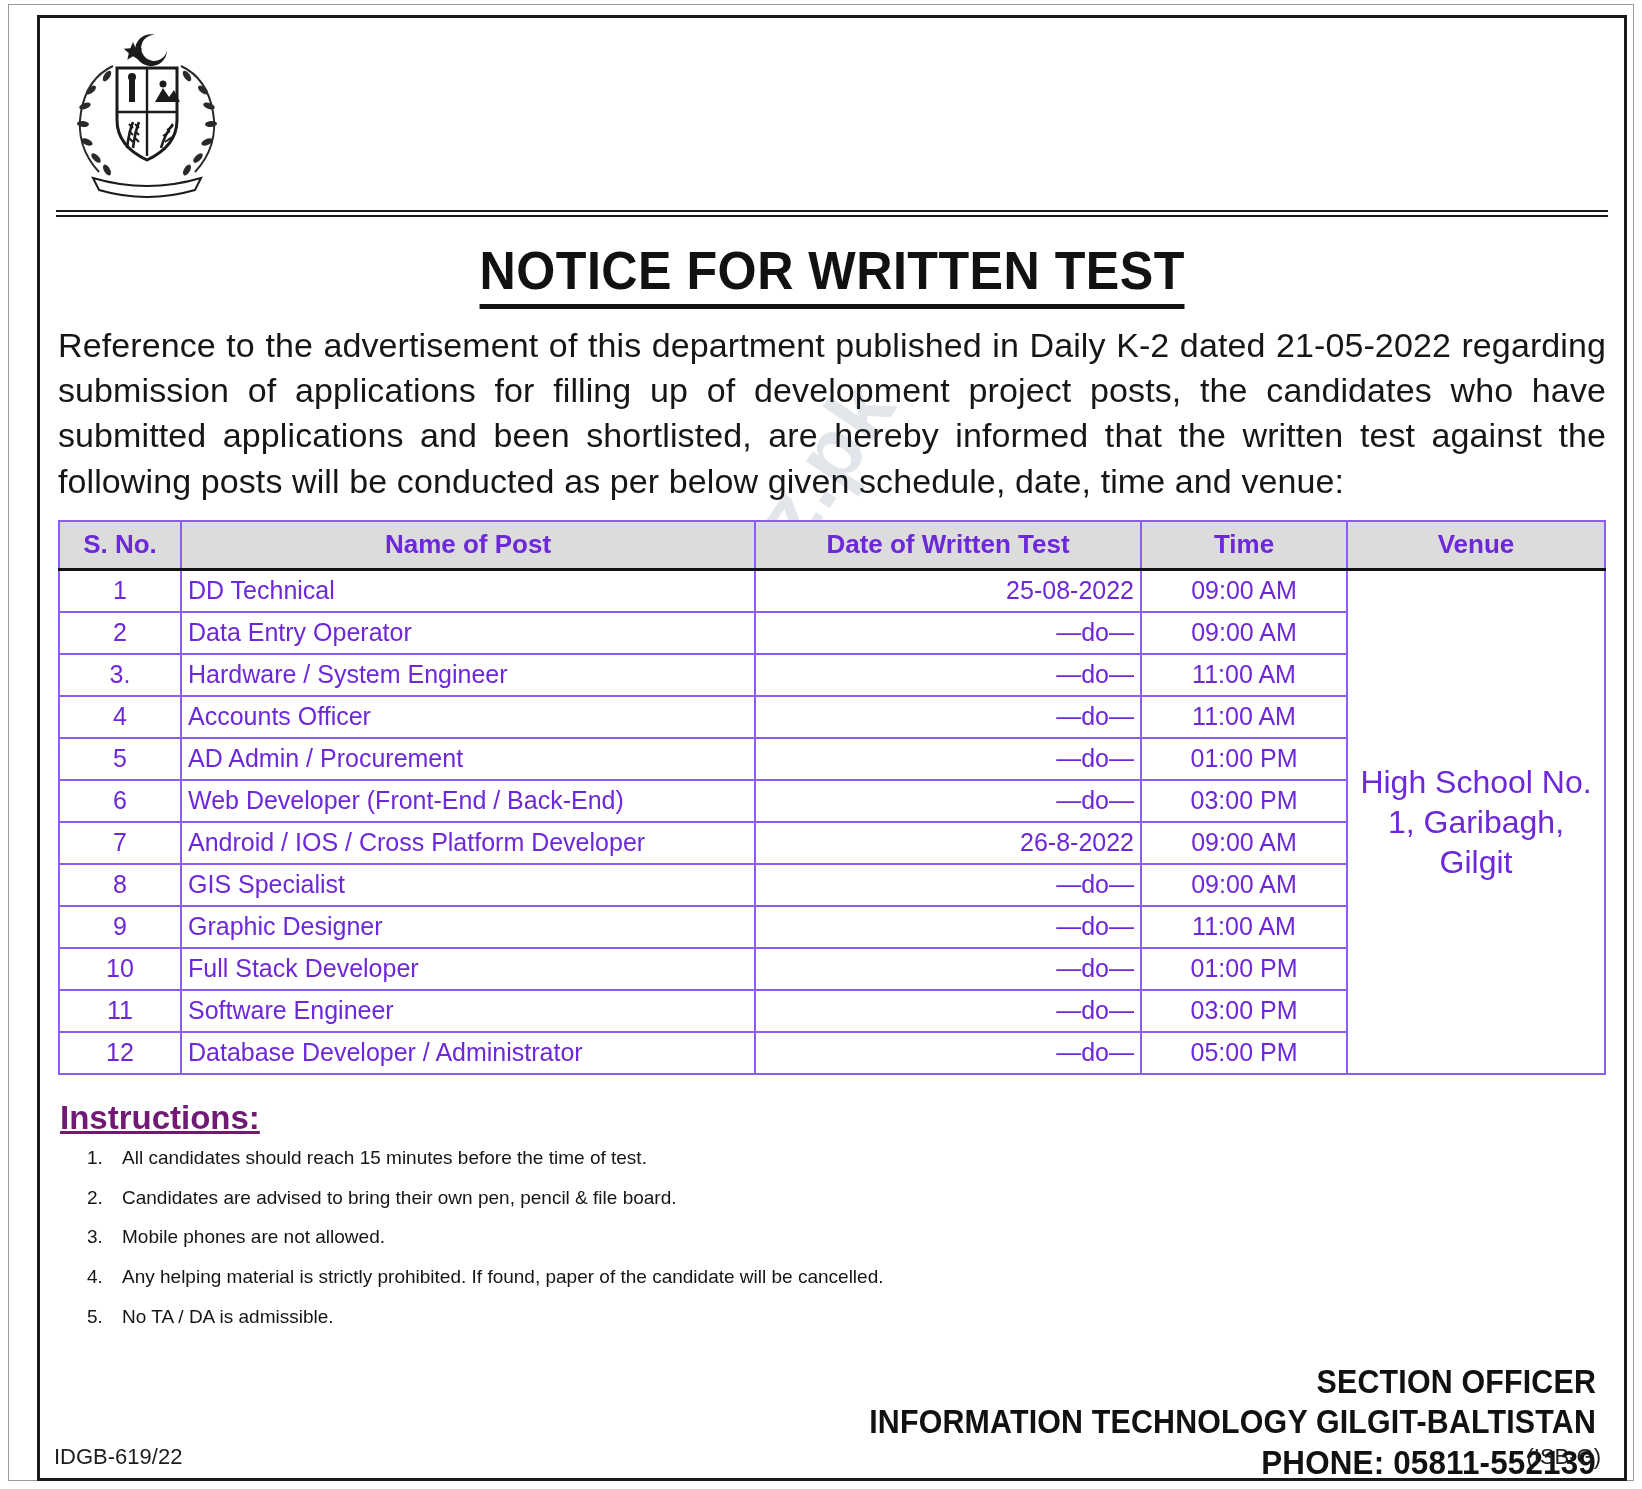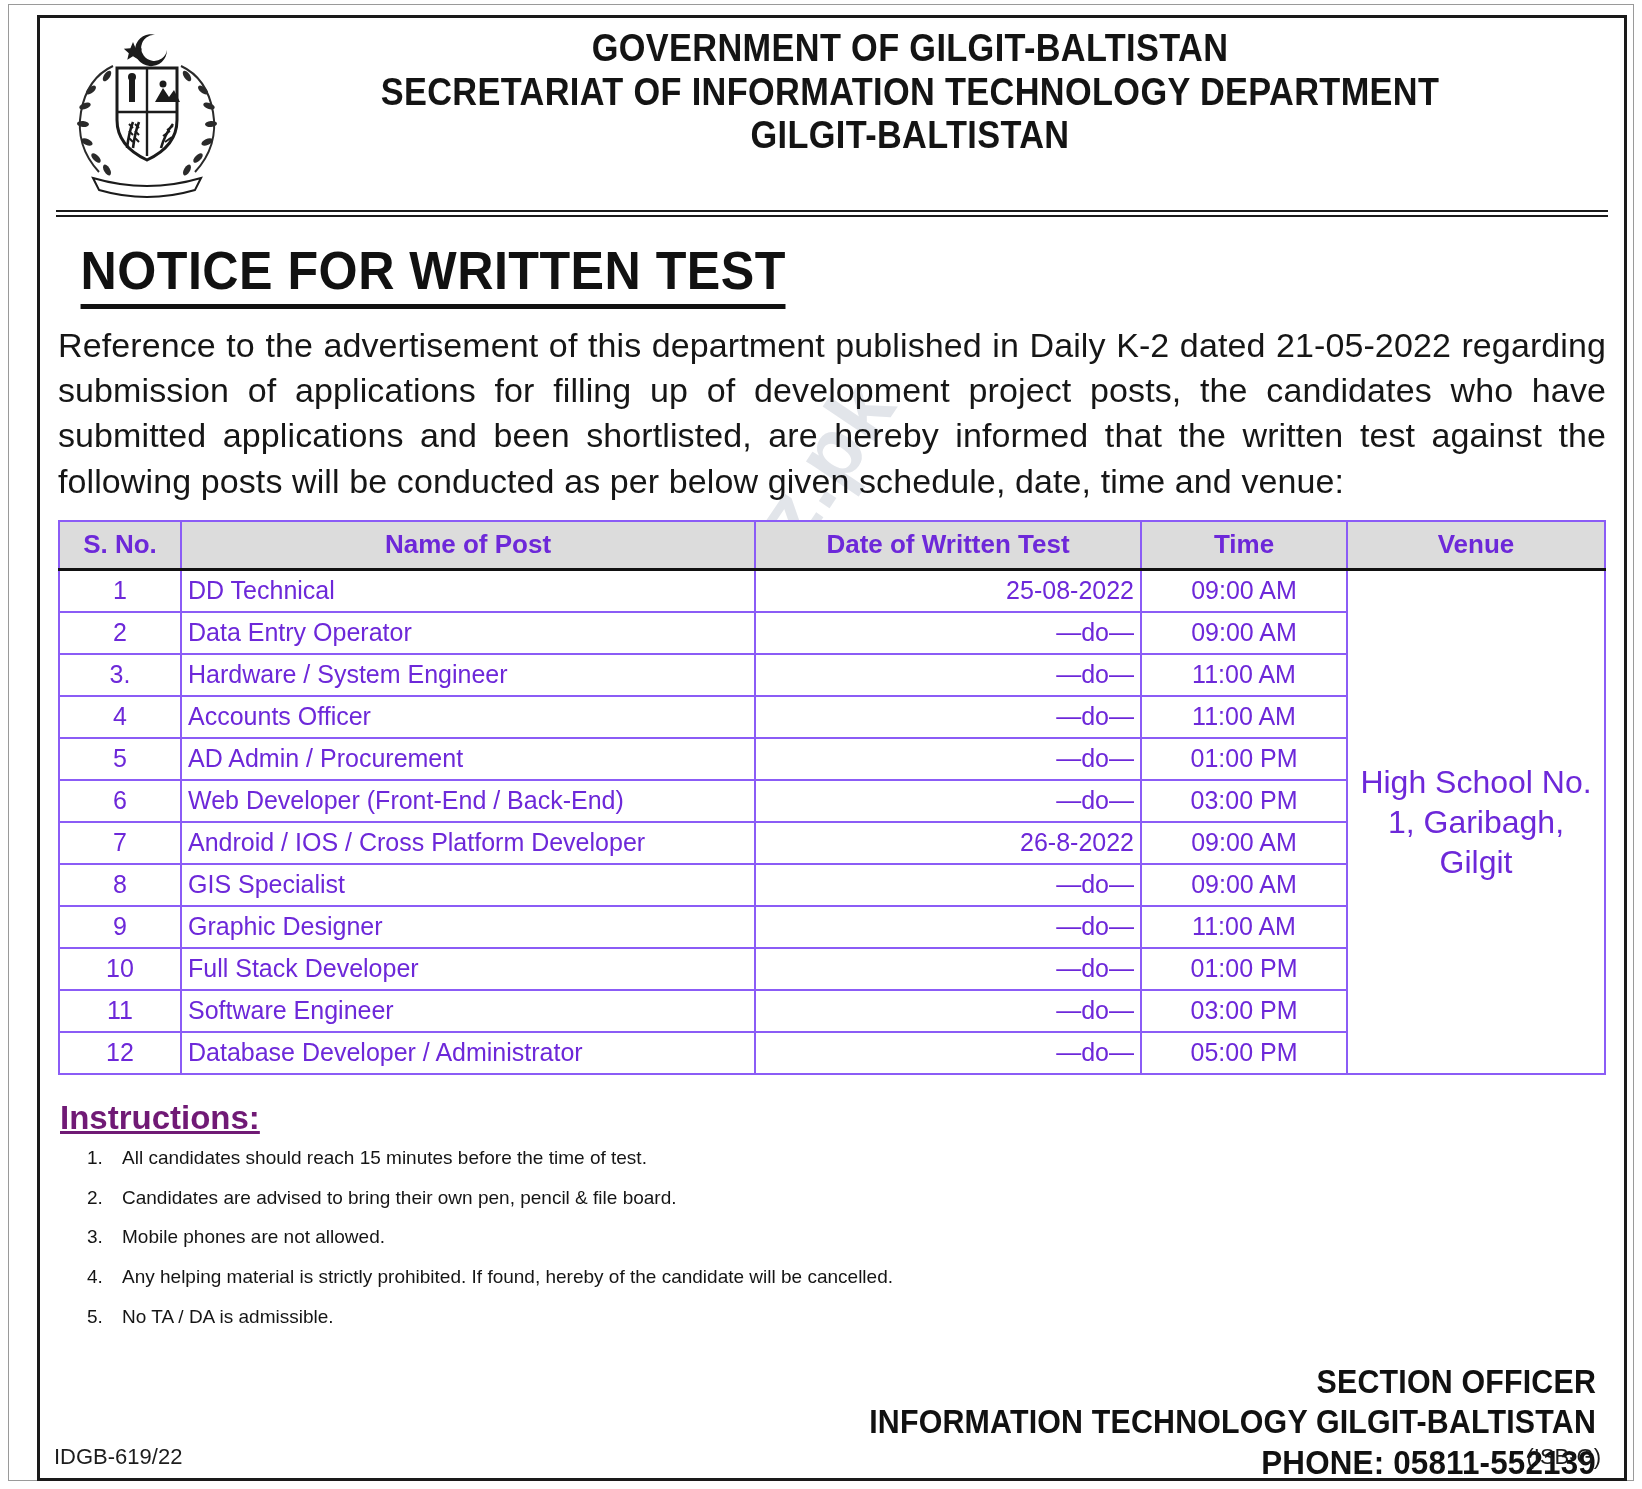--- a/index.html
+++ b/index.html
@@ -100,21 +100,21 @@
   .rule-double {
     margin: 8px 2px 0 2px;
     border-top: 2px solid #1a1a1a;
     border-bottom: 2px solid #1a1a1a;
     height: 3px;
     background: #ffffff;
   }
 
   
   .notice-title {
-    text-align: left;
+    text-align: center;
     margin: 22px 0 14px 0;
   }
   .notice-title span {
     font-family: "Liberation Sans Narrow", "Liberation Sans", sans-serif;
     font-weight: bold;
     font-size: 54px;
     letter-spacing: 0.5px;
     border-bottom: 5px solid #111111;
     padding-bottom: 3px;
     display: inline-block;
@@ -293,25 +293,20 @@
                 <ellipse cx="44" cy="44" rx="6" ry="3" transform="rotate(-55 44 44)"></ellipse>
                 <ellipse cx="124" cy="44" rx="6" ry="3" transform="rotate(55 124 44)"></ellipse>
               </g>
             </g>
 
             <g stroke="#1b1b1b" stroke-width="2" fill="#ffffff">
               <path d="M30 146 q54 16 108 0 l-6 12 q-48 14 -96 0 z"></path>
             </g>
           </svg>
         </div>
-        <div class="masthead-text">
-          <div class="gov-line l1">GOVERNMENT OF GILGIT-BALTISTAN</div>
-          <div class="gov-line l2">SECRETARIAT OF INFORMATION TECHNOLOGY DEPARTMENT</div>
-          <div class="gov-line l3">GILGIT-BALTISTAN</div>
-        </div>
       </div>
 
       <div class="rule-double"></div>
 
       <div class="notice-title">
         <span>NOTICE FOR WRITTEN TEST</span>
       </div>
 
       <p class="intro">Reference to the advertisement of this department published in Daily K-2 dated 21-05-2022 regarding submission of applications for filling up of development project posts, the candidates who have submitted applications and been shortlisted, are hereby informed that the written test against the following posts will be conducted as per below given schedule, date, time and venue:</p>
 
@@ -401,21 +396,21 @@
           </tr>
         </tbody>
       </table>
 
       <div>
         <div class="instr-head">Instructions:</div>
         <ol class="instructions">
           <li>All candidates should reach 15 minutes before the time of test.</li>
           <li>Candidates are advised to bring their own pen, pencil &amp; file board.</li>
           <li>Mobile phones are not allowed.</li>
-          <li>Any helping material is strictly prohibited. If found, hereby of the candidate will be cancelled.</li>
+          <li>Any helping material is strictly prohibited. If found, paper of the candidate will be cancelled.</li>
           <li>No TA / DA is admissible.</li>
         </ol>
       </div>
 
       <div class="signature">
         <span class="sig-1">SECTION OFFICER</span>
         <span class="sig-2">INFORMATION TECHNOLOGY GILGIT-BALTISTAN</span>
         <span class="sig-3">PHONE: 05811-552139</span>
       </div>
 

